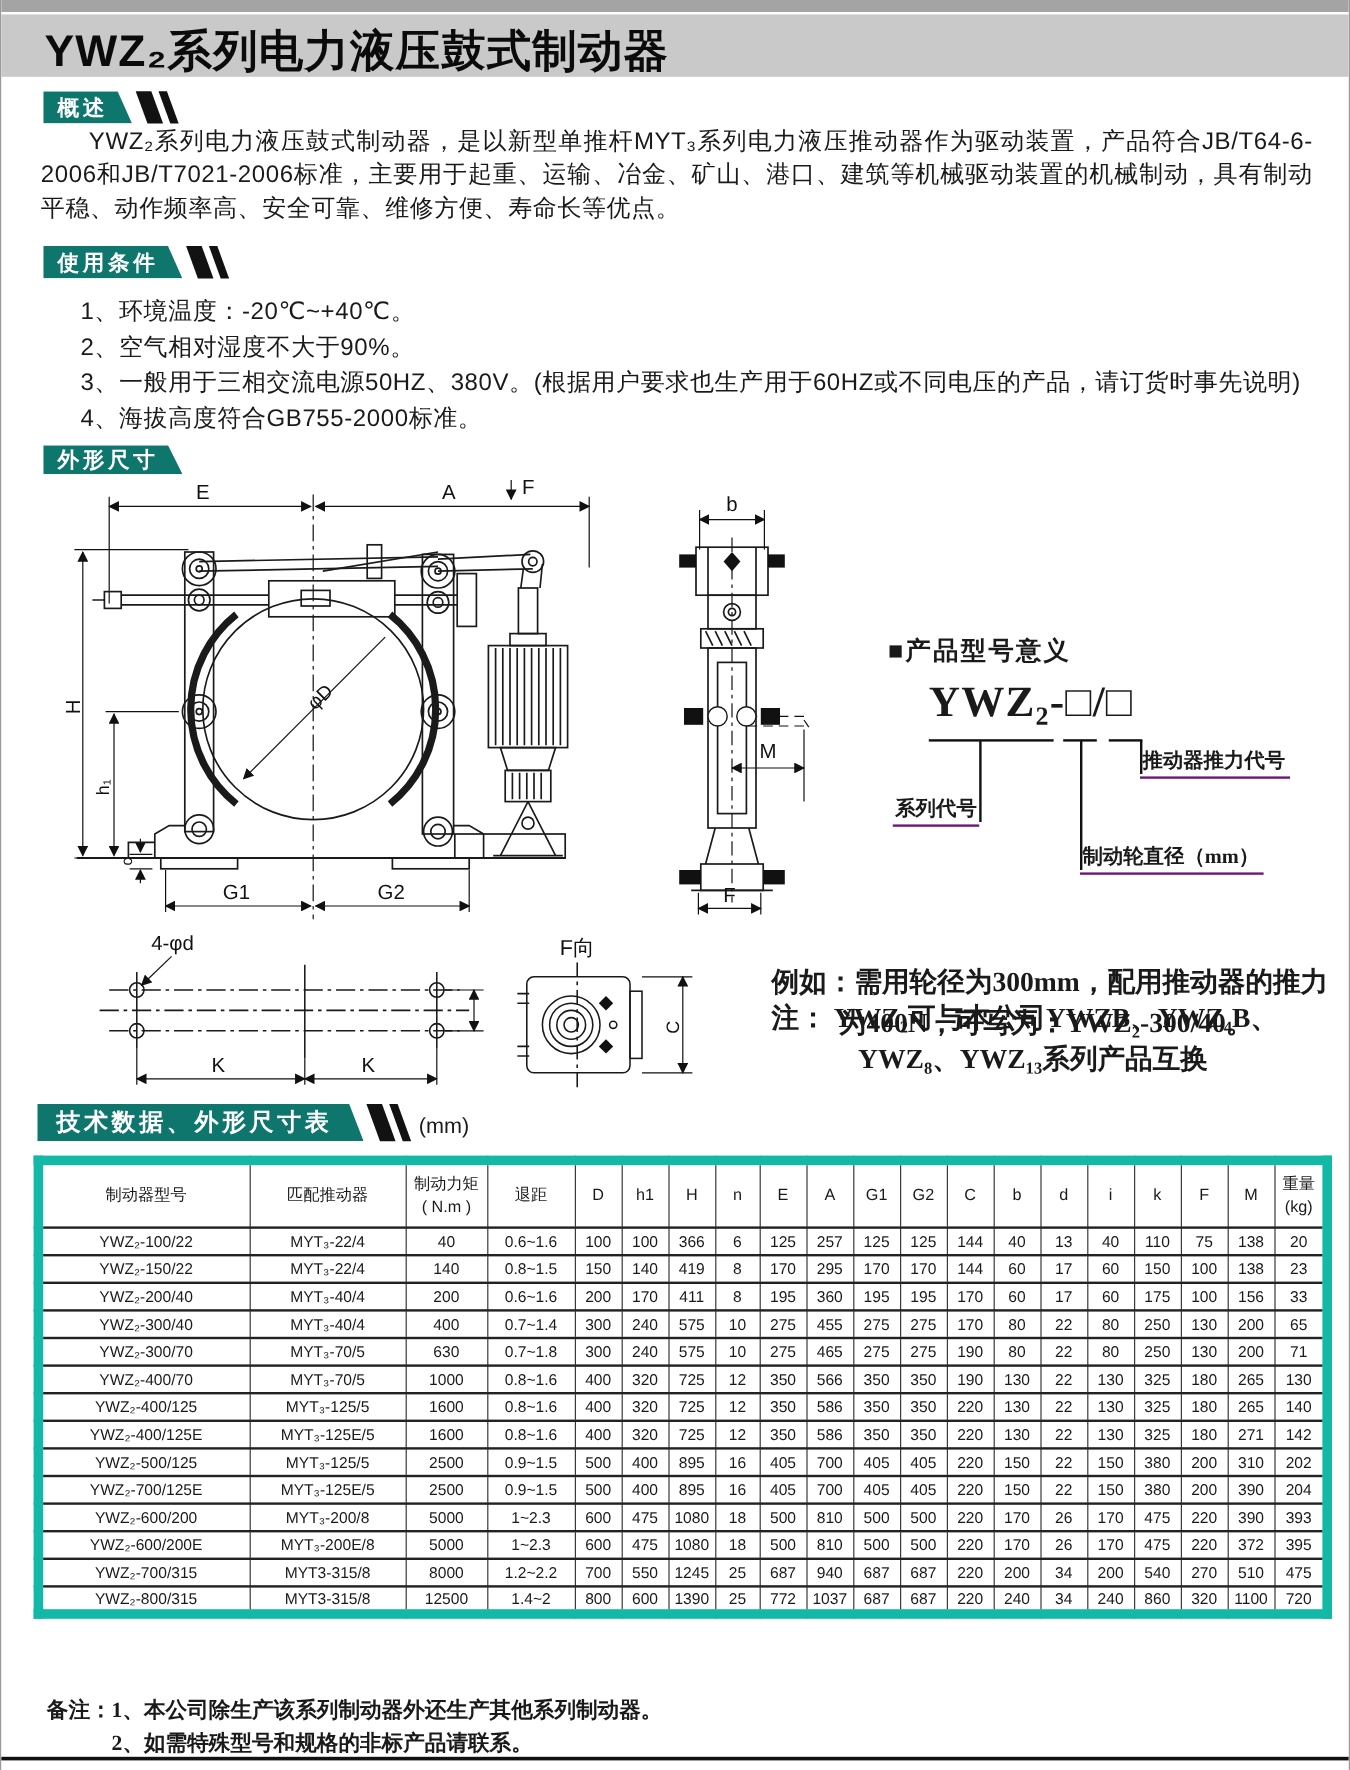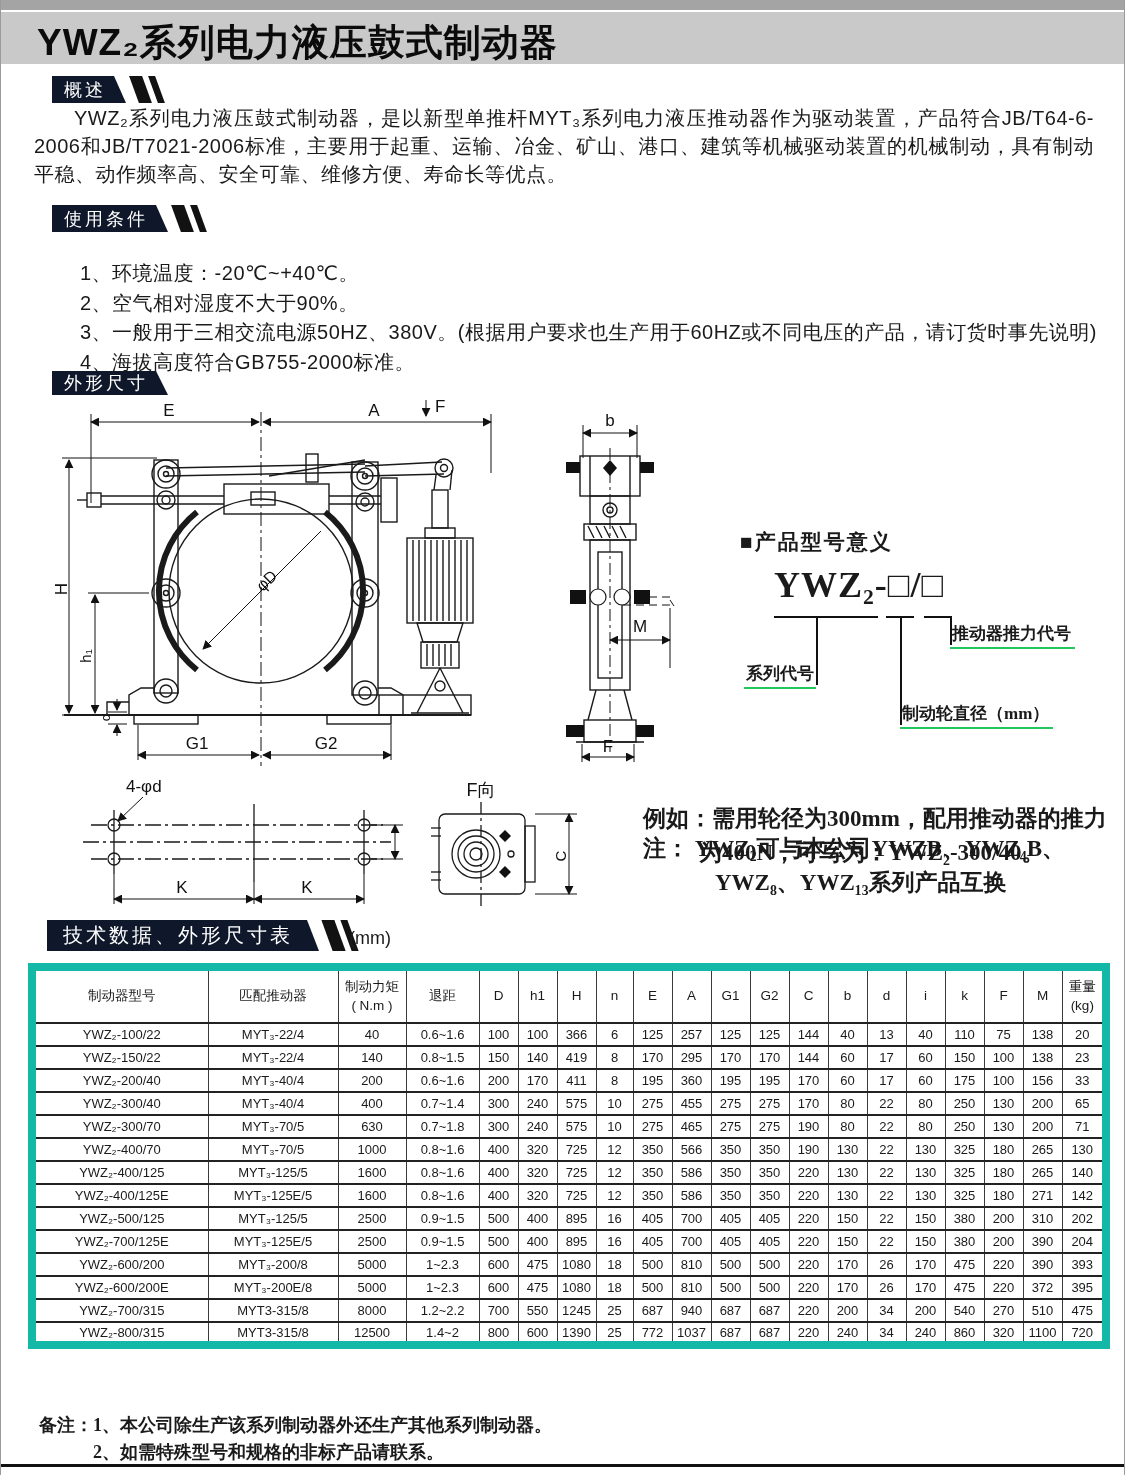--- a/index.html
+++ b/index.html
@@ -4,42 +4,42 @@
 <style>
   html,body{margin:0;padding:0;background:#e8e8e8;}
   *{box-sizing:border-box;}
   .page{position:relative;width:1125px;height:1475px;background:#fff;margin:0 auto;
         font-family:"Liberation Sans","DejaVu Sans",sans-serif;color:#1a1a1a;overflow:hidden;
         border-left:1px solid #9a9a9a;border-right:1px solid #9a9a9a;}
   .top-strip{position:absolute;left:0;top:0;width:100%;height:10px;background:#a4a4a4;}
   .title-band{position:absolute;left:0;top:12px;width:100%;height:52px;background:#c9c9c9;}
   .page-title{position:absolute;left:36px;top:6px;font-size:37px;font-weight:bold;color:#0b0b0b;letter-spacing:1px;}
   .badge{position:absolute;display:flex;align-items:stretch;height:27px;}
-  .badge .badge-box{background:#0f172a;color:#fff;font-weight:normal;font-size:18px;
+  .badge .badge-box{background:#0f766e;color:#fff;font-weight:bold;font-size:18px;
         display:flex;align-items:center;padding:0 20px 0 12px;letter-spacing:3px;
-        clip-path:polygon(0 0, calc(100% - 12px) 0, 100% 100%, 0 100%);margin-left:16px;}
+        clip-path:polygon(0 0, calc(100% - 12px) 0, 100% 100%, 0 100%);}
   .badge .stripe{width:13px;background:#121212;margin-left:8px;transform:skewX(20deg);}
   .badge .stripe.thin{width:7px;margin-left:6px;}
   .badge.big{height:31px;}
   .badge.big .badge-box{font-size:20px;padding:0 26px 0 16px;}
   .unit-label{position:absolute;font-size:18px;color:#1a1a1a;}
   .overview-text{position:absolute;left:33px;top:104px;width:1060px;font-size:20px;line-height:28px;
         text-align:justify;text-indent:2em;letter-spacing:0.5px;}
-  .cond-list{position:absolute;left:62px;top:242px;width:1040px;list-style:none;margin:17px;padding:0;
+  .cond-list{position:absolute;left:62px;top:242px;width:1040px;list-style:none;margin:4px;padding:0;
         font-size:20px;line-height:29.5px;letter-spacing:0.5px;}
   svg text{font-family:"Liberation Sans","DejaVu Sans",sans-serif;fill:#111;}
   .drw{position:absolute;}
   .model-diagram{position:absolute;left:735px;top:520px;width:388px;height:245px;
         font-family:"Liberation Serif","DejaVu Serif",serif;}
   .mm-heading{position:absolute;left:4px;top:8px;font-size:21px;font-weight:bold;
         font-family:"Liberation Sans","DejaVu Sans",sans-serif;letter-spacing:2px;}
   .mm-formula{position:absolute;left:38px;top:44px;font-size:36px;font-weight:bold;letter-spacing:1px;}
   .mm-u{position:absolute;border-top:2px solid #111;}
   .mm-v{position:absolute;border-left:2px solid #111;}
-  .mm-label{position:absolute;font-size:17px;font-weight:bold;border-bottom:2px solid #22c55e;padding:0 4px 2px 2px;white-space:nowrap;}
+  .mm-label{position:absolute;font-size:17px;font-weight:bold;border-bottom:2px solid #701a75;padding:0 4px 2px 2px;white-space:nowrap;}
   .example-block{position:absolute;left:642px;top:758px;width:478px;
         font-family:"Liberation Serif","DejaVu Serif",serif;font-size:23px;font-weight:bold;line-height:34px;margin-top:44px;}
   .example-block .cont{margin-left:56px;}
   .note-block{position:absolute;left:642px;top:832px;width:478px;
         font-family:"Liberation Serif","DejaVu Serif",serif;font-size:23px;font-weight:bold;line-height:34px;}
   .note-block .cont{margin-left:72px;}
   table.spec{position:absolute;left:27px;top:963px;width:1074px;border-collapse:collapse;
         table-layout:fixed;font-size:13px;}
   table.spec{border:8px solid #14b8a6;}
   table.spec th,table.spec td{border:1px solid #3a3a3a;text-align:center;vertical-align:middle;

